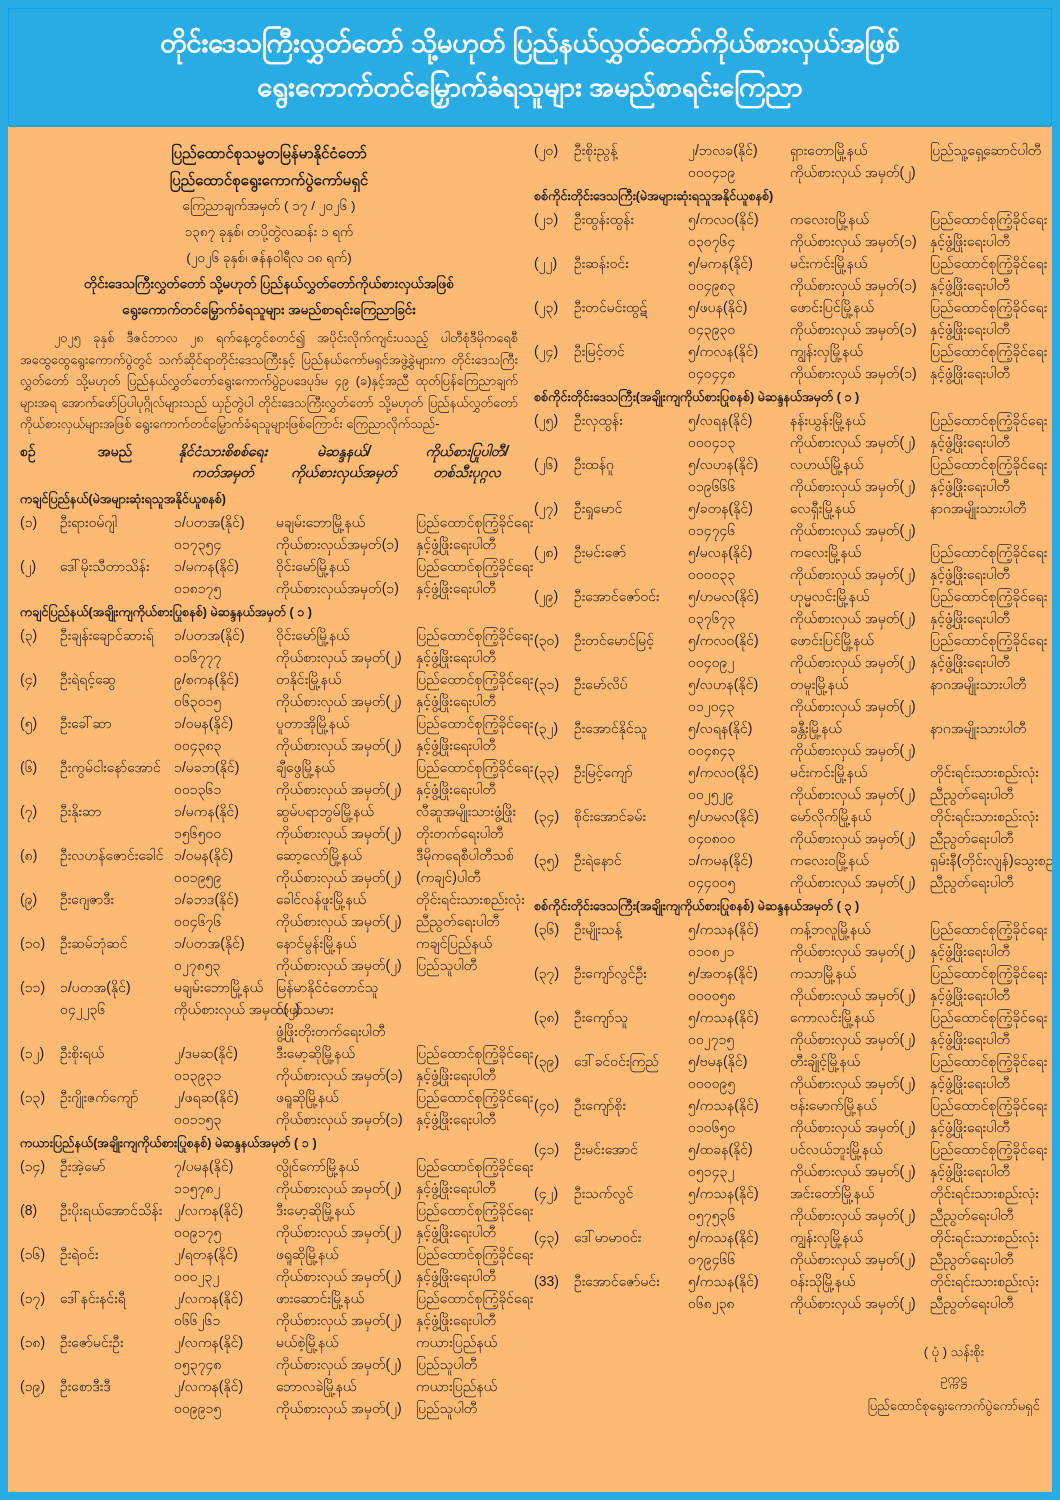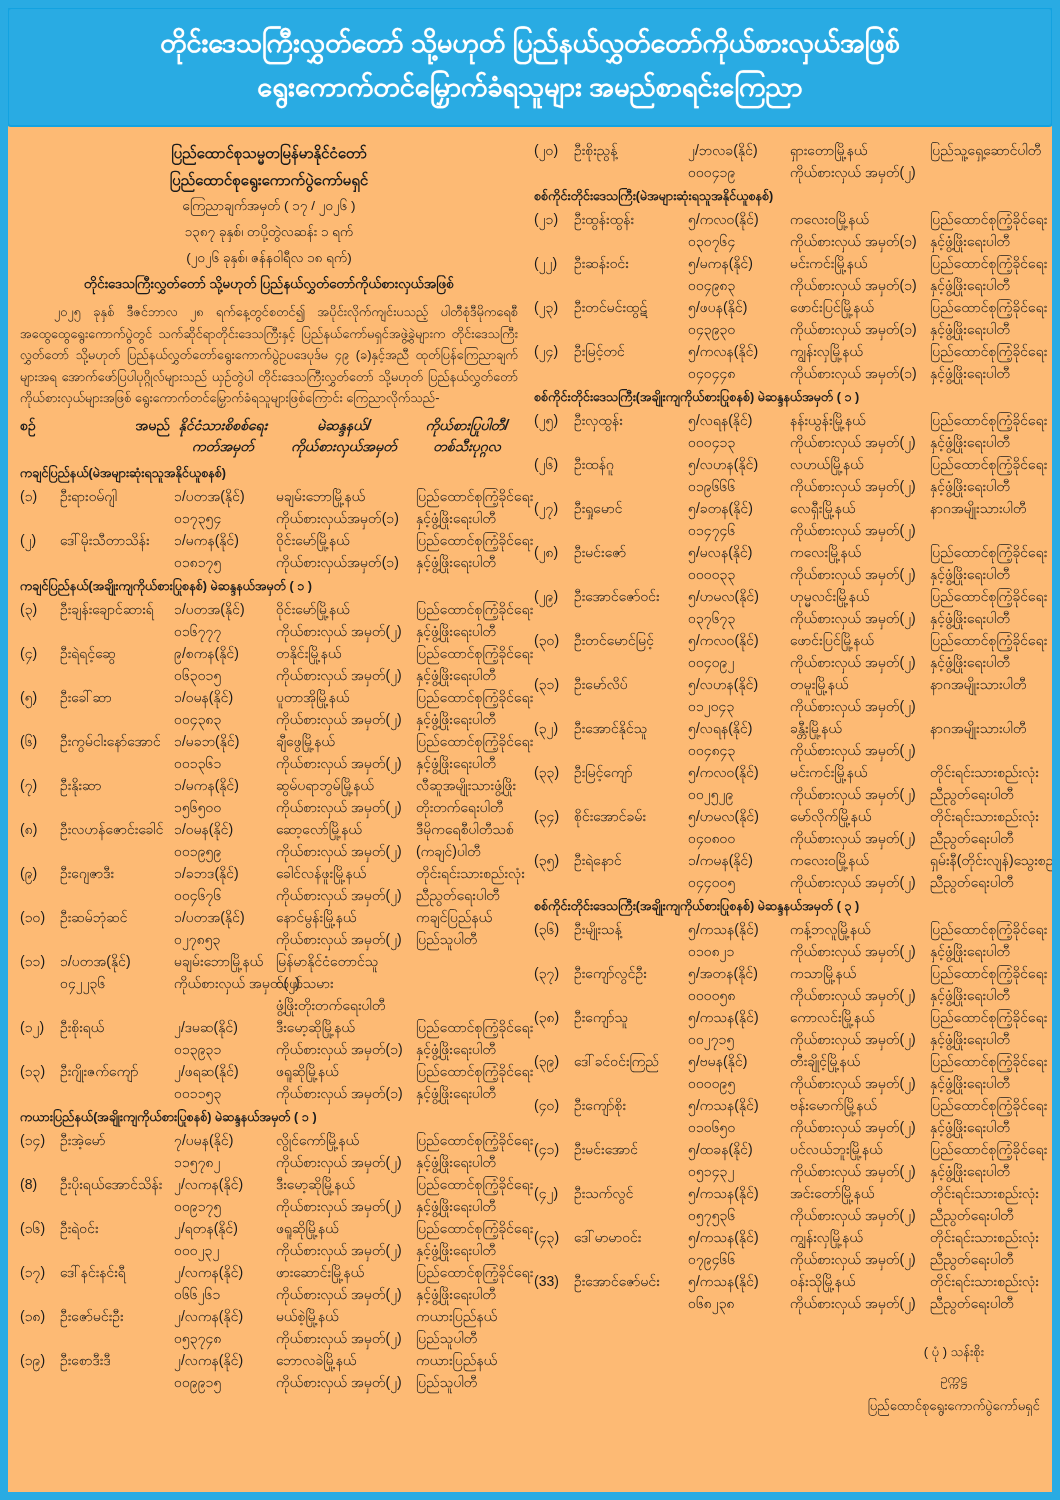--- a/index.html
+++ b/index.html
@@ -25,21 +25,21 @@
   .intro .midb{font-weight:bold;font-size:13.5px;line-height:26px;}
   .para{
     font-size:12.8px;line-height:21.5px;text-align:justify;
     text-indent:34px;margin:4px 0 6px 0;
   }
   .thead{
     display:grid;grid-template-columns:36px 110px 98px 136px 1fr;
     column-gap:4px;font-weight:bold;font-size:14px;line-height:21px;
     margin:2px 0 4px 0;
   }
-  .thead .c2l{text-align:right;}
+  .thead .c2l{text-align:center;}
   .thead .ctr{text-align:center;font-style:italic;}
   .section-title{font-weight:bold;font-size:12.6px;line-height:24px;margin-top:1px;}
   .row{
     display:grid;grid-template-columns:36px 110px 98px 136px 1fr;
     column-gap:4px;font-size:14px;line-height:22px;margin-bottom:0;
   }
   .row .cell div{white-space:nowrap;overflow:visible;}
   .row .name{white-space:normal;}
   .signature{display:flex;justify-content:flex-end;margin-top:24px;padding-right:2px;}
   .signature .inner{text-align:center;font-size:13px;line-height:27px;}
@@ -58,20 +58,21 @@
   <div class="cols">
 
     <div class="col left">
       <div class="intro">
         <div class="big">ပြည်ထောင်စုသမ္မတမြန်မာနိုင်ငံတော်</div>
         <div class="big">ပြည်ထောင်စုရွေးကောက်ပွဲကော်မရှင်</div>
         <div class="mid">ကြေညာချက်အမှတ် ( ၁၇ / ၂၀၂၆ )</div>
         <div class="mid">၁၃၈၇ ခုနှစ်၊ တပို့တွဲလဆန်း ၁ ရက်</div>
         <div class="mid">(၂၀၂၆ ခုနှစ်၊ ဇန်နဝါရီလ ၁၈ ရက်)</div>
         <div class="midb">တိုင်းဒေသကြီးလွှတ်တော် သို့မဟုတ် ပြည်နယ်လွှတ်တော်ကိုယ်စားလှယ်အဖြစ်</div>
+        <div class="midb">ရွေးကောက်တင်မြှောက်ခံရသူများ အမည်စာရင်းကြေညာခြင်း</div>
       </div>
 
       <div class="para">၂၀၂၅ ခုနှစ် ဒီဇင်ဘာလ ၂၈ ရက်နေ့တွင်စတင်၍ အပိုင်းလိုက်ကျင်းပသည့် ပါတီစုံဒီမိုကရေစီ အထွေထွေရွေးကောက်ပွဲတွင် သက်ဆိုင်ရာတိုင်းဒေသကြီးနှင့် ပြည်နယ်ကော်မရှင်အဖွဲ့ခွဲများက တိုင်းဒေသကြီးလွှတ်တော် သို့မဟုတ် ပြည်နယ်လွှတ်တော်ရွေးကောက်ပွဲဥပဒေပုဒ်မ ၄၉ (ခ)နှင့်အညီ ထုတ်ပြန်ကြေညာချက်များအရ အောက်ဖော်ပြပါပုဂ္ဂိုလ်များသည် ယှဉ်တွဲပါ တိုင်းဒေသကြီးလွှတ်တော် သို့မဟုတ် ပြည်နယ်လွှတ်တော်ကိုယ်စားလှယ်များအဖြစ် ရွေးကောက်တင်မြှောက်ခံရသူများဖြစ်ကြောင်း ကြေညာလိုက်သည်-</div>
 
       <div class="thead">
         <div class="cell">စဉ်</div>
         <div class="cell c2l">အမည်</div>
         <div class="cell ctr">
           <div>နိုင်ငံသားစိစစ်ရေး</div>
           <div>ကတ်အမှတ်</div>

